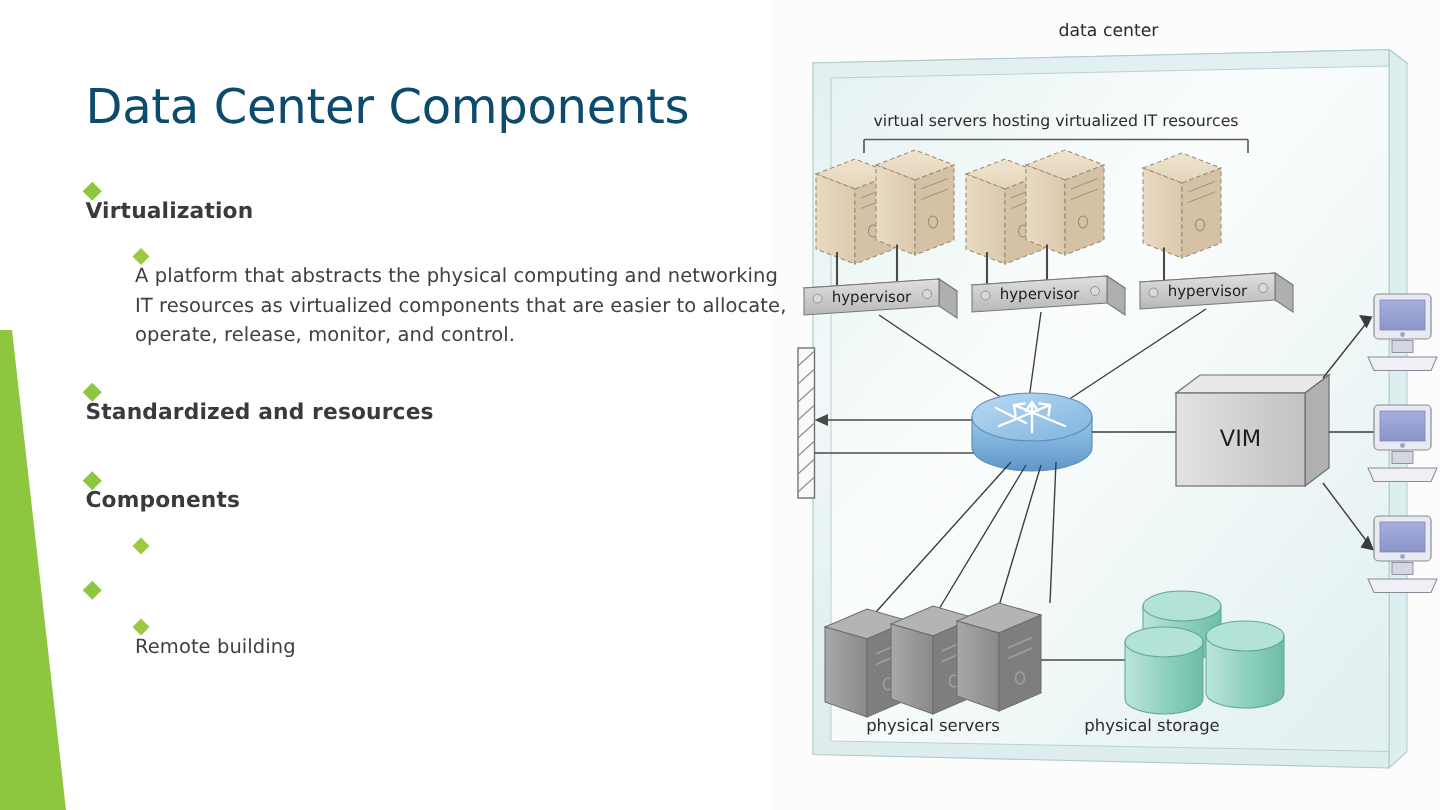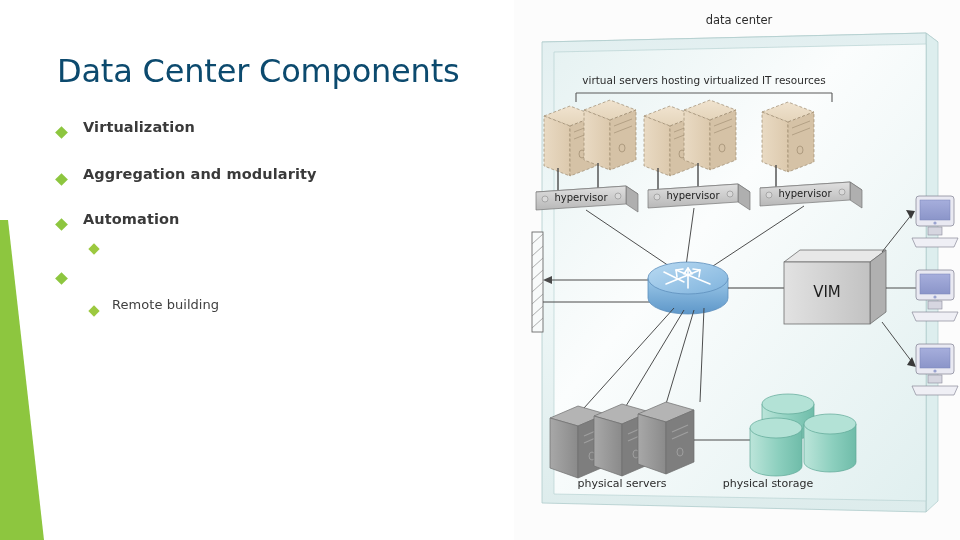--- a/index.html
+++ b/index.html
@@ -42,21 +42,22 @@
   
   #content {
     position: absolute;
     left: 57px; top: 118px;
     width: 470px;
     z-index: 5;
   }
   .bullet-row {
     position: relative;
     display: flex;
-    align-items: flex-end;
+    align-items: flex-start;
+    flex-direction: column;
   }
   .lvl1 { margin-bottom: 2px; }
   .lvl2 { margin-bottom: 2px; padding-left: 33px; }
 
   .diamond {
     flex: 0 0 auto;
     display: block;
     background: #8DC63F;
     transform: rotate(45deg);
   }
@@ -109,34 +110,38 @@
 
   <div id="title">Data Center Components</div>
 
   <div id="content">
 
     <div class="bullet-row lvl1">
       <span class="diamond"></span>
       <span class="t1">Virtualization</span>
     </div>
     <div class="gap-sm"></div>
+    <div class="bullet-row lvl2">
+      <span class="diamond"></span>
+      <span class="t2">A platform that abstracts the physical computing and networking IT resources as virtualized components that are easier to allocate, operate, release, monitor, and control.</span>
+    </div>
 
     <div class="gap-lg"></div>
 
     <div class="bullet-row lvl1">
       <span class="diamond"></span>
-      <span class="t1">Aggregation and modularity</span>
+      <span class="t1">Standardized and resources</span>
     </div>
     <div class="gap-sm"></div>
 
     <div class="gap-md"></div>
 
     <div class="bullet-row lvl1">
       <span class="diamond"></span>
-      <span class="t1">Automation</span>
+      <span class="t1">Components</span>
     </div>
     <div class="gap-sm"></div>
     <div class="bullet-row lvl2">
       <span class="diamond"></span>
     </div>
 
     <div class="gap-md"></div>
 
     <div class="bullet-row lvl1">
       <span class="diamond"></span>

